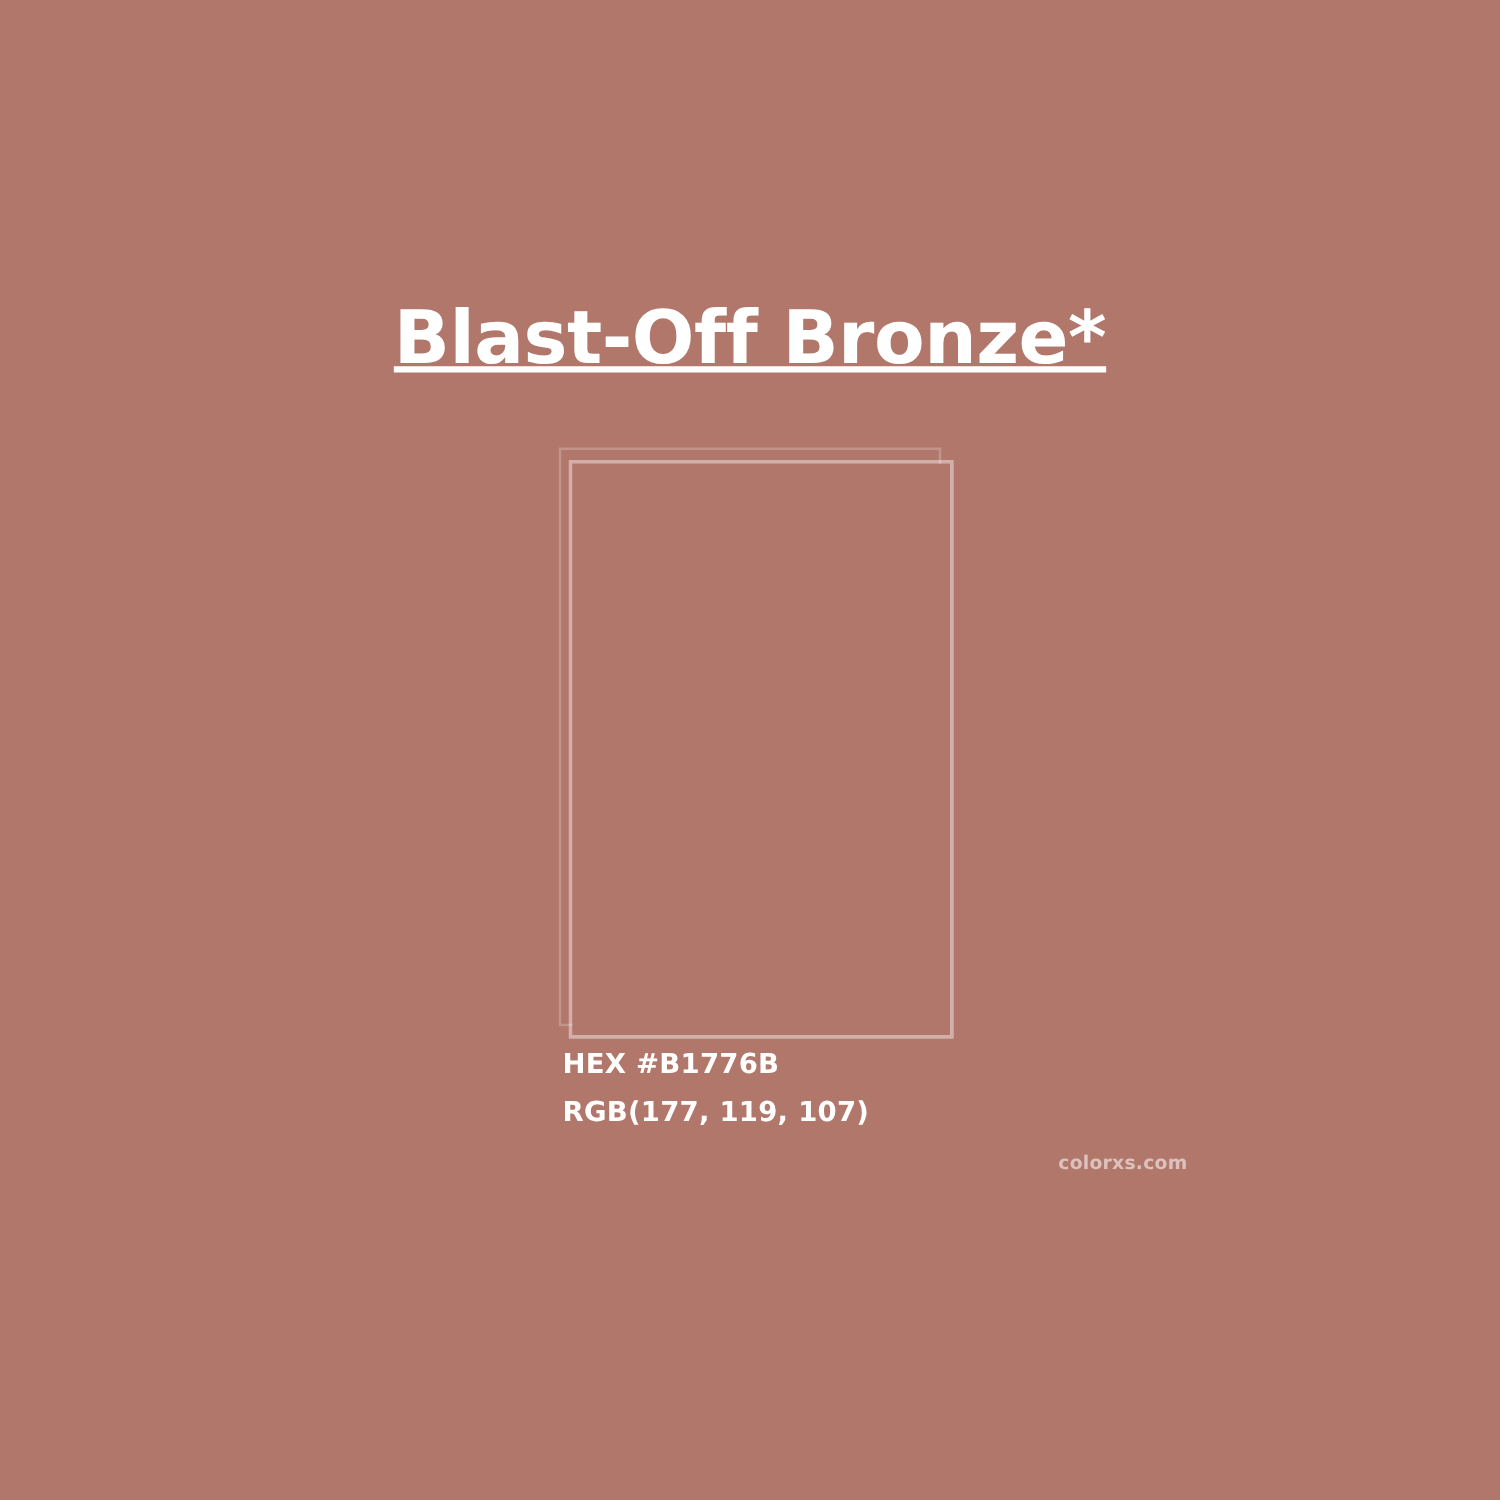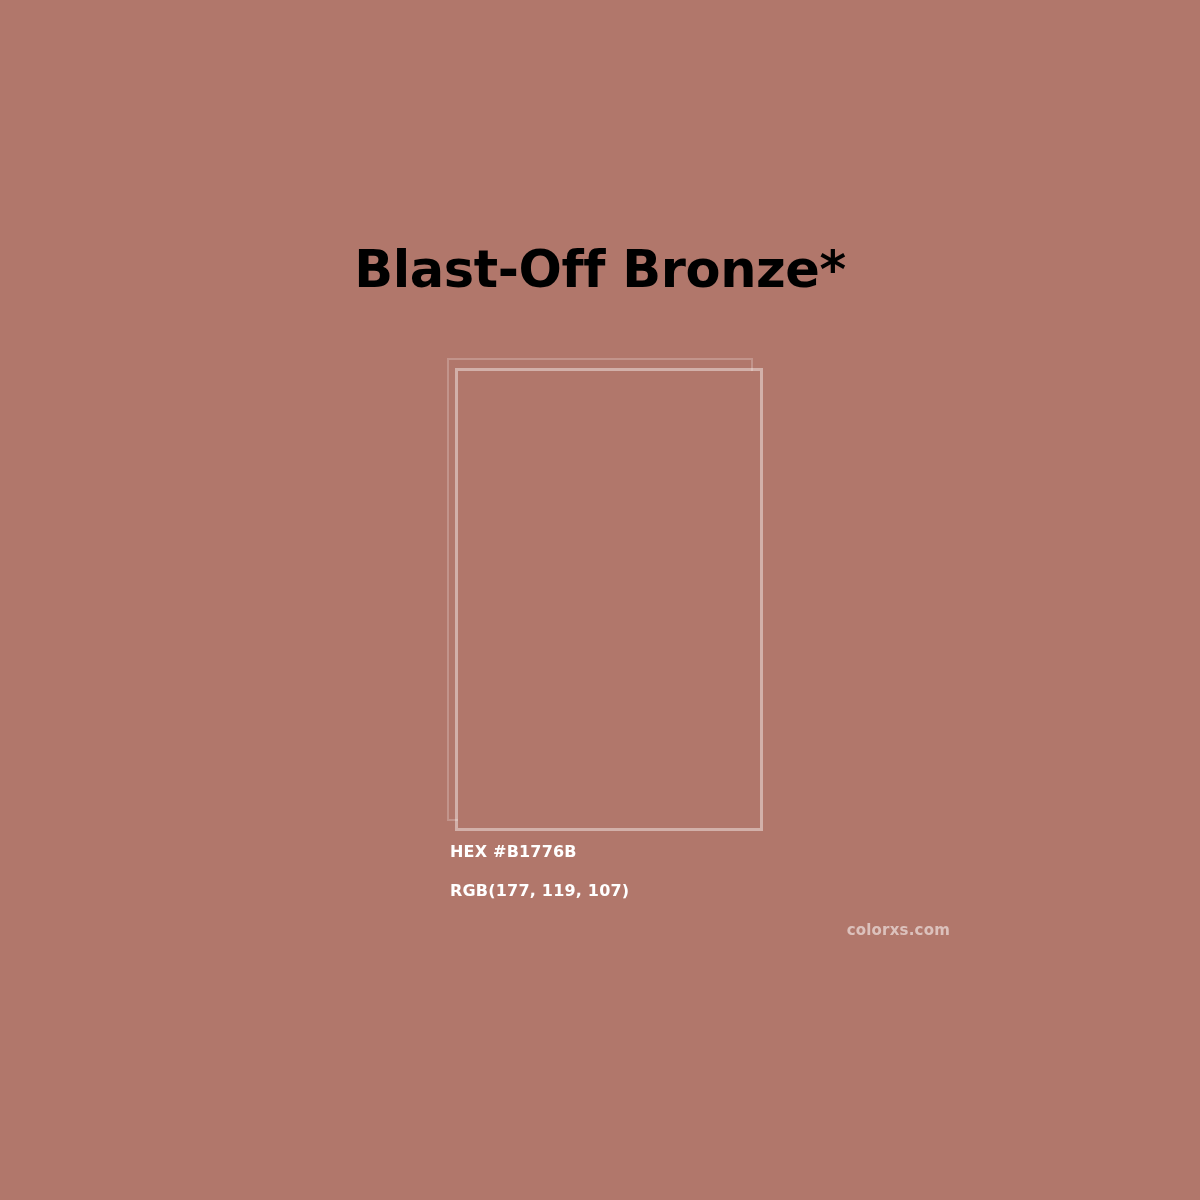--- a/index.html
+++ b/index.html
@@ -23,26 +23,27 @@
     height: 1200px;
   }
 
   
   .color-title {
     position: absolute;
     left: 0;
     right: 0;
     top: 240px;
     text-align: center;
-    font-size: 51px;
+    font-size: 59px;
     font-weight: bold;
     line-height: 60px;
     letter-spacing: -0.4px;
-    color: #000000;
+    color: #ffffff;
     white-space: nowrap;
+    text-decoration: underline;
   }
 
   
   .swatch-area {
     position: absolute;
     left: 440px;
     top: 350px;
     width: 330px;
     height: 490px;
   }
@@ -76,21 +77,21 @@
   
   .info-block {
     position: absolute;
     left: 450px;
     top: 832px;
     width: 500px;
   }
 
   .info-line {
     color: #ffffff;
-    font-size: 16px;
+    font-size: 22px;
     font-weight: bold;
     line-height: 39px;
     letter-spacing: 0.2px;
     white-space: nowrap;
   }
 
   .site-credit {
     color: rgba(255, 255, 255, 0.55);
     font-size: 15px;
     font-weight: bold;

